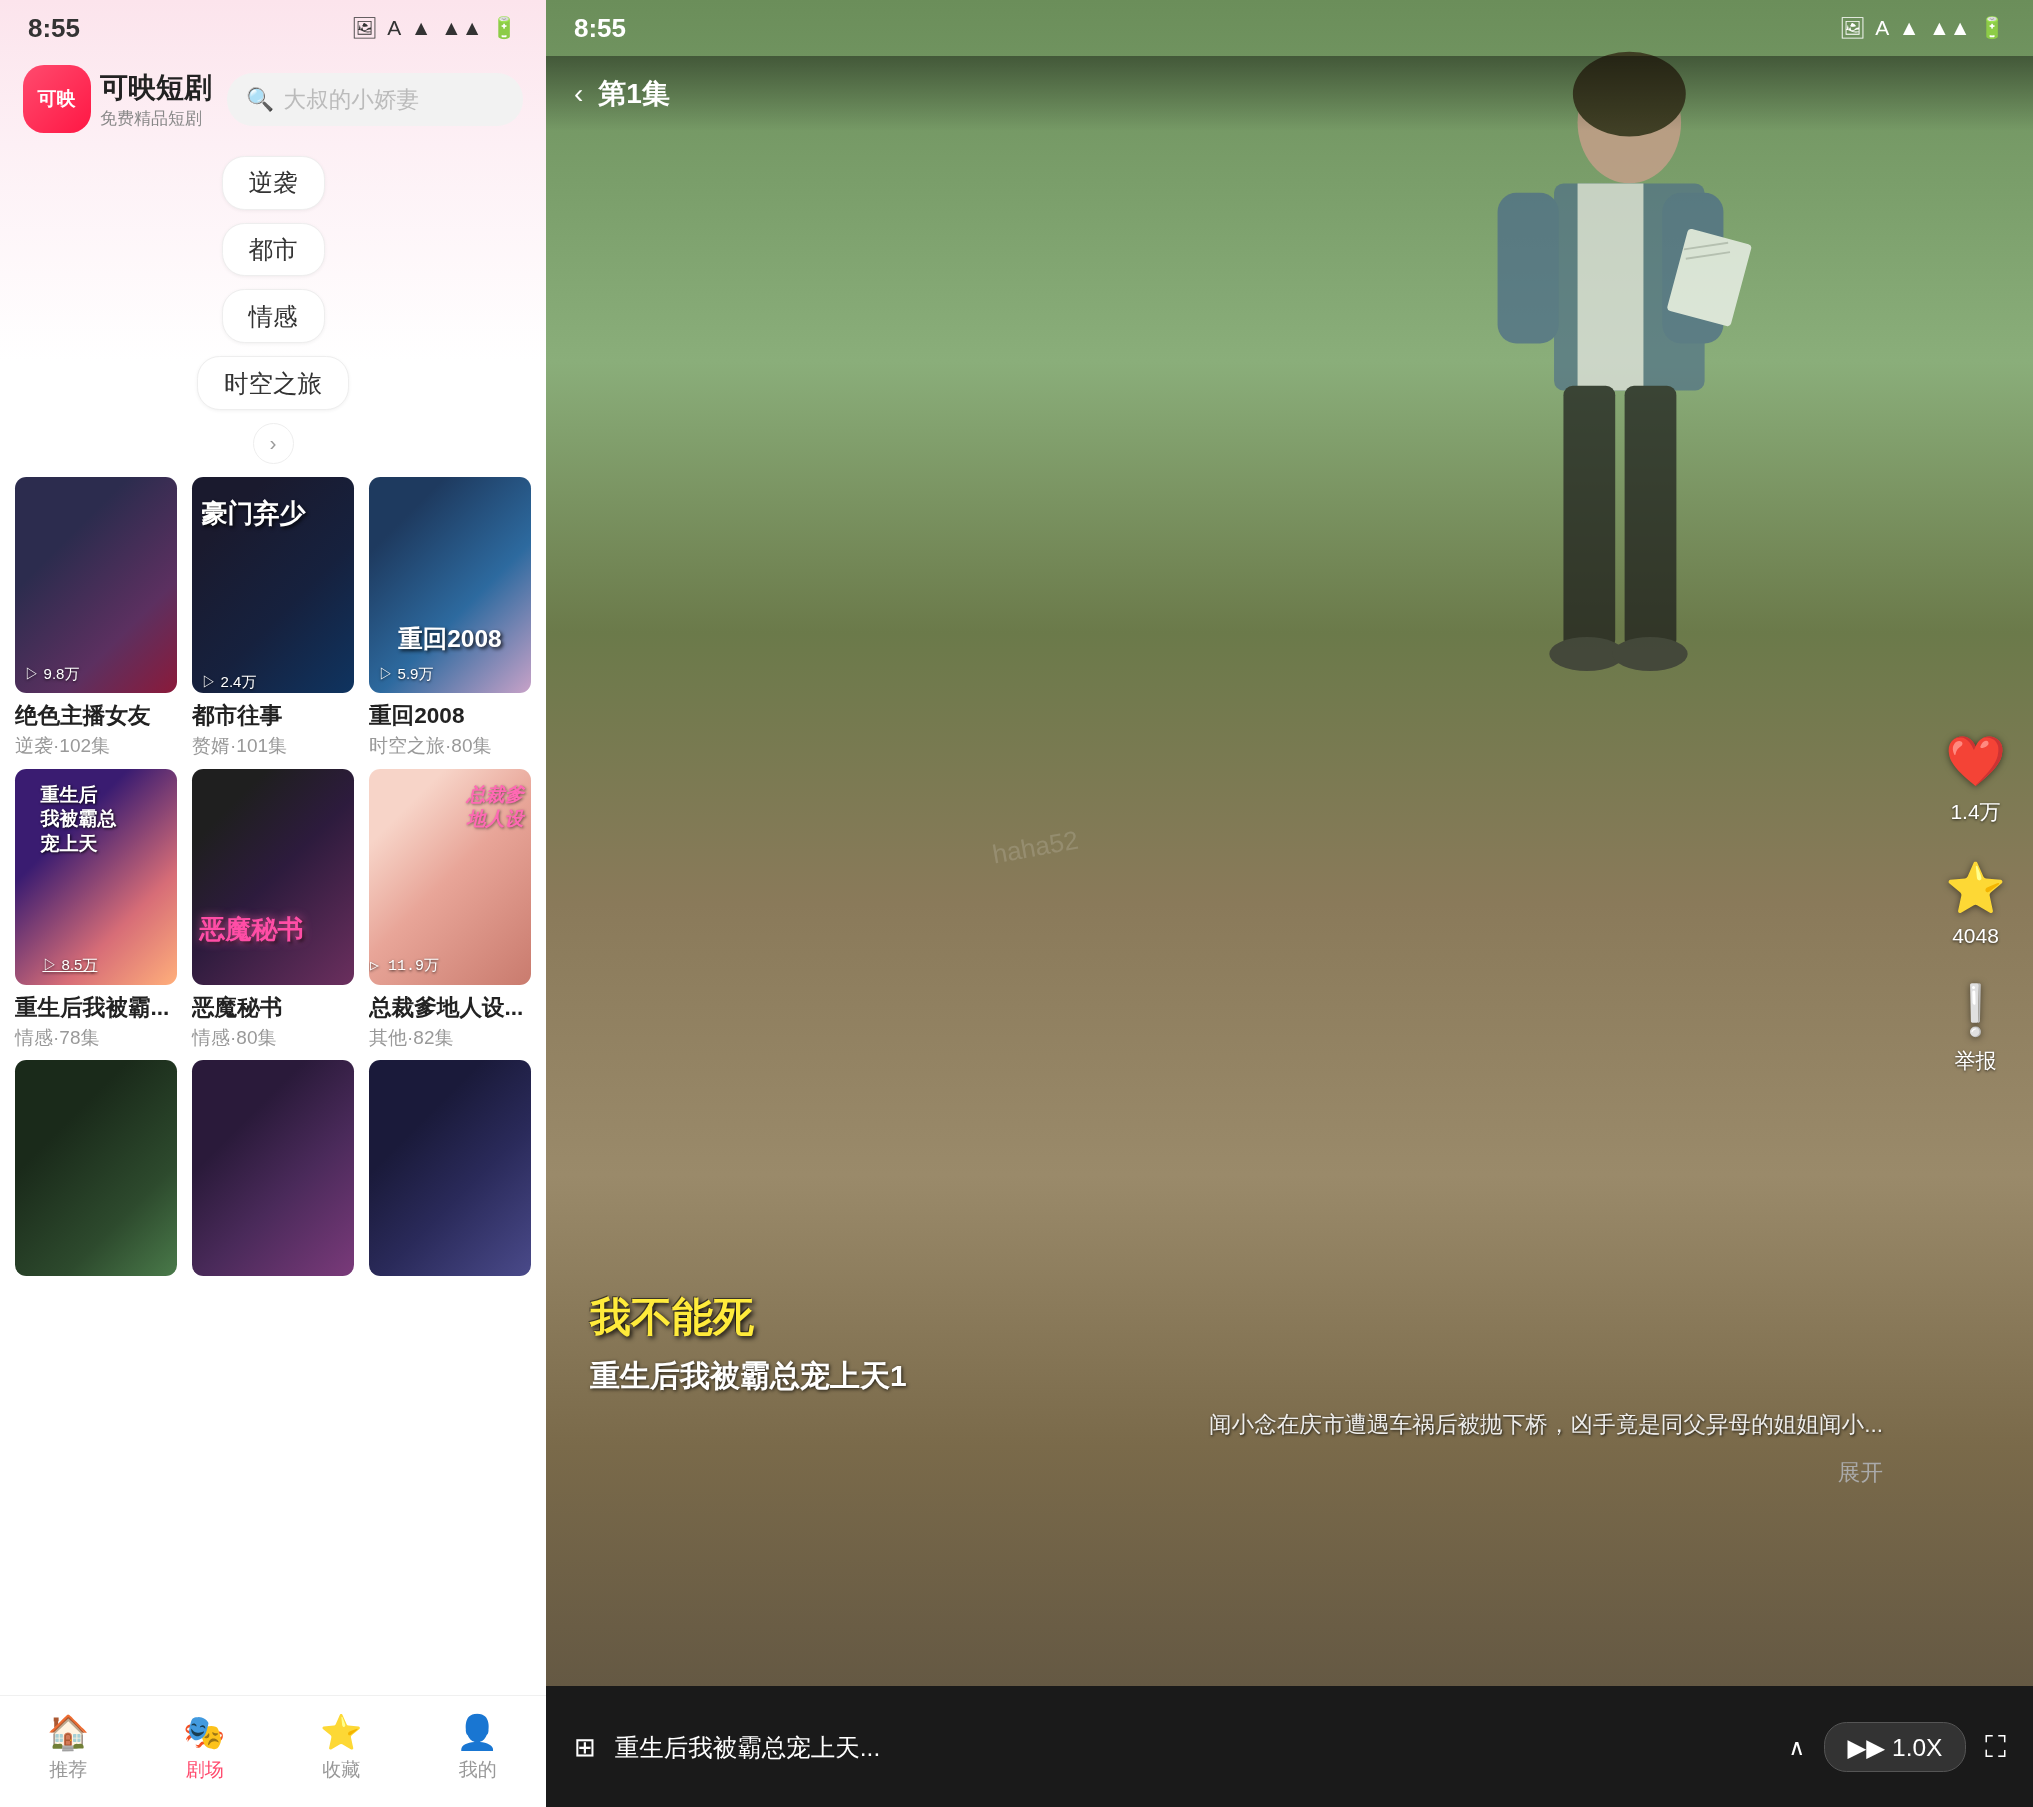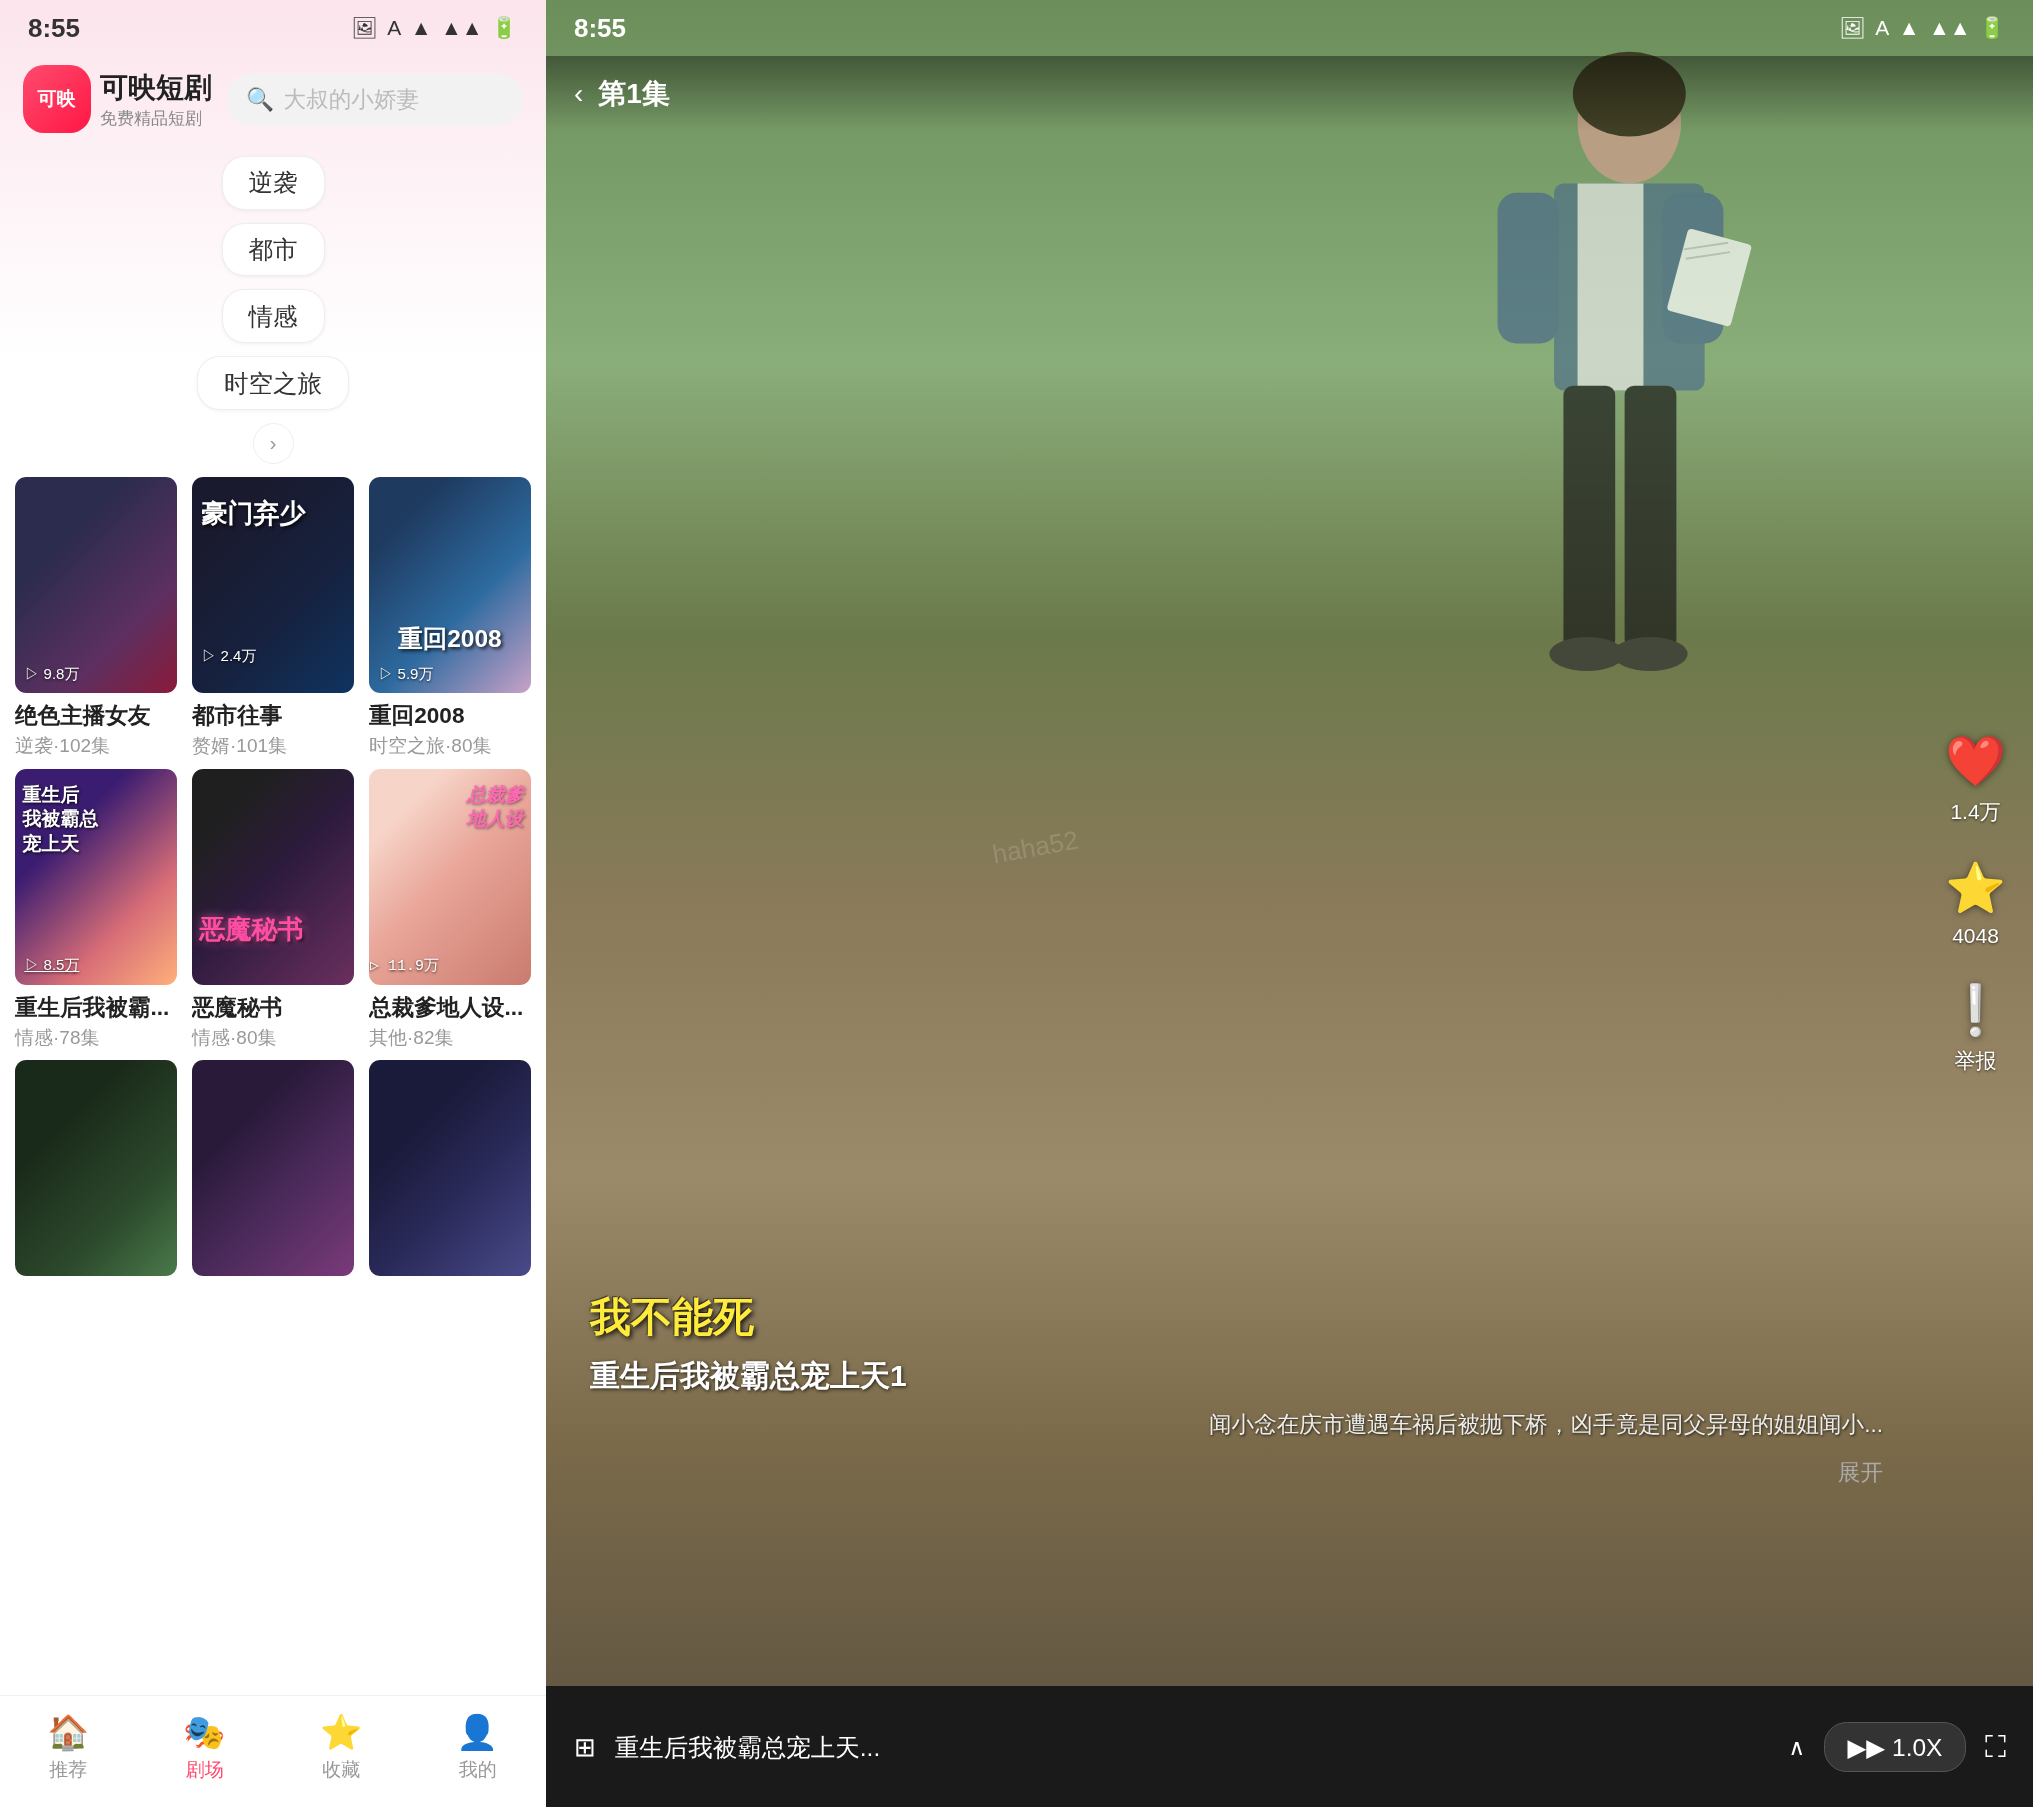--- a/index.html
+++ b/index.html
@@ -154,21 +154,21 @@
       aspect-ratio: 3/4;
       border-radius: 11.3px;
       position: relative;
       overflow: hidden;
       background: #ccc;
     }
     
     .thumb-1 { background: linear-gradient(135deg, #2c2c4e 30%, #5c3060 70%, #8b1a3a 100%); }
     .thumb-2 { background: linear-gradient(135deg, #1a1a2e 20%, #16213e 60%, #0f3460 100%); }
     .thumb-3 { background: linear-gradient(135deg, #1e3a5f 20%, #2d6a9f 60%, #c8a2c8 100%); }
-    .thumb-4 { background: linear-gradient(135deg, #3a1c71 30%, #d76d77 70%, #ffaf7b 100%); }
+    .thumb-4 { background: linear-gradient(135deg, #3a1c71 30%, #d76d77 70%, #ffaf7b 100%); padding-left: 18px; }
     .thumb-5 { background: linear-gradient(135deg, #1f1f1f 20%, #2d1b3d 50%, #6b2f5e 100%); }
     .thumb-6 { background: linear-gradient(135deg, #f7d4c8 20%, #e8a598 50%, #c97b6e 100%); }
     .thumb-7 { background: linear-gradient(135deg, #1a2a1a 30%, #2d4a2d 70%, #4a7a4a 100%); }
     .thumb-8 { background: linear-gradient(135deg, #2a1a3a 30%, #4a2a5a 60%, #7a3a7a 100%); }
     .thumb-9 { background: linear-gradient(135deg, #1a1a3a 30%, #2a2a5a 60%, #4a4a8a 100%); }
     .card-title {
       font-size: 22.6px;
       font-weight: 600;
       color: #222;
       margin-top: 7.5px;
@@ -443,21 +443,21 @@
             <span style="position:absolute;bottom:9.4px;left:9.4px;color:white;font-size:15px;text-shadow:0 0.9px 2.8px rgba(0,0,0,0.8);">▷ 9.8万</span>
           </div>
         </div>
         <div class="card-title">绝色主播女友</div>
         <div class="card-meta">逆袭·102集</div>
       </div>
       <div class="drama-card">
         <div class="card-thumb thumb-2">
           <div class="thumb-content">
             <span style="position:absolute;top:19px;left:9.4px;color:white;font-size:26px;font-weight:bold;text-shadow:1.9px 1.9px 3.8px rgba(0,0,0,0.8);">豪门弃少</span>
-            <span style="position:absolute;bottom:27px;left:9.4px;color:white;font-size:15px;text-shadow:0 0.9px 2.8px rgba(0,0,0,0.8);">▷ 2.4万</span>
+            <span style="position:absolute;bottom:1px;left:9.4px;color:white;font-size:15px;text-shadow:0 0.9px 2.8px rgba(0,0,0,0.8);">▷ 2.4万</span>
           </div>
         </div>
         <div class="card-title">都市往事</div>
         <div class="card-meta">赘婿·101集</div>
       </div>
       <div class="drama-card">
         <div class="card-thumb thumb-3">
           <div class="thumb-content">
             <span style="position:absolute;bottom:38px;left:50%;transform:translateX(-50%);color:white;font-size:24.5px;font-weight:bold;text-shadow:1.9px 1.9px 3.8px rgba(0,0,0,0.8);text-align:center;white-space:nowrap;">重回2008</span>
             <span style="position:absolute;bottom:9.4px;left:9.4px;color:white;font-size:15px;text-shadow:0 0.9px 2.8px rgba(0,0,0,0.8);">▷ 5.9万</span>

